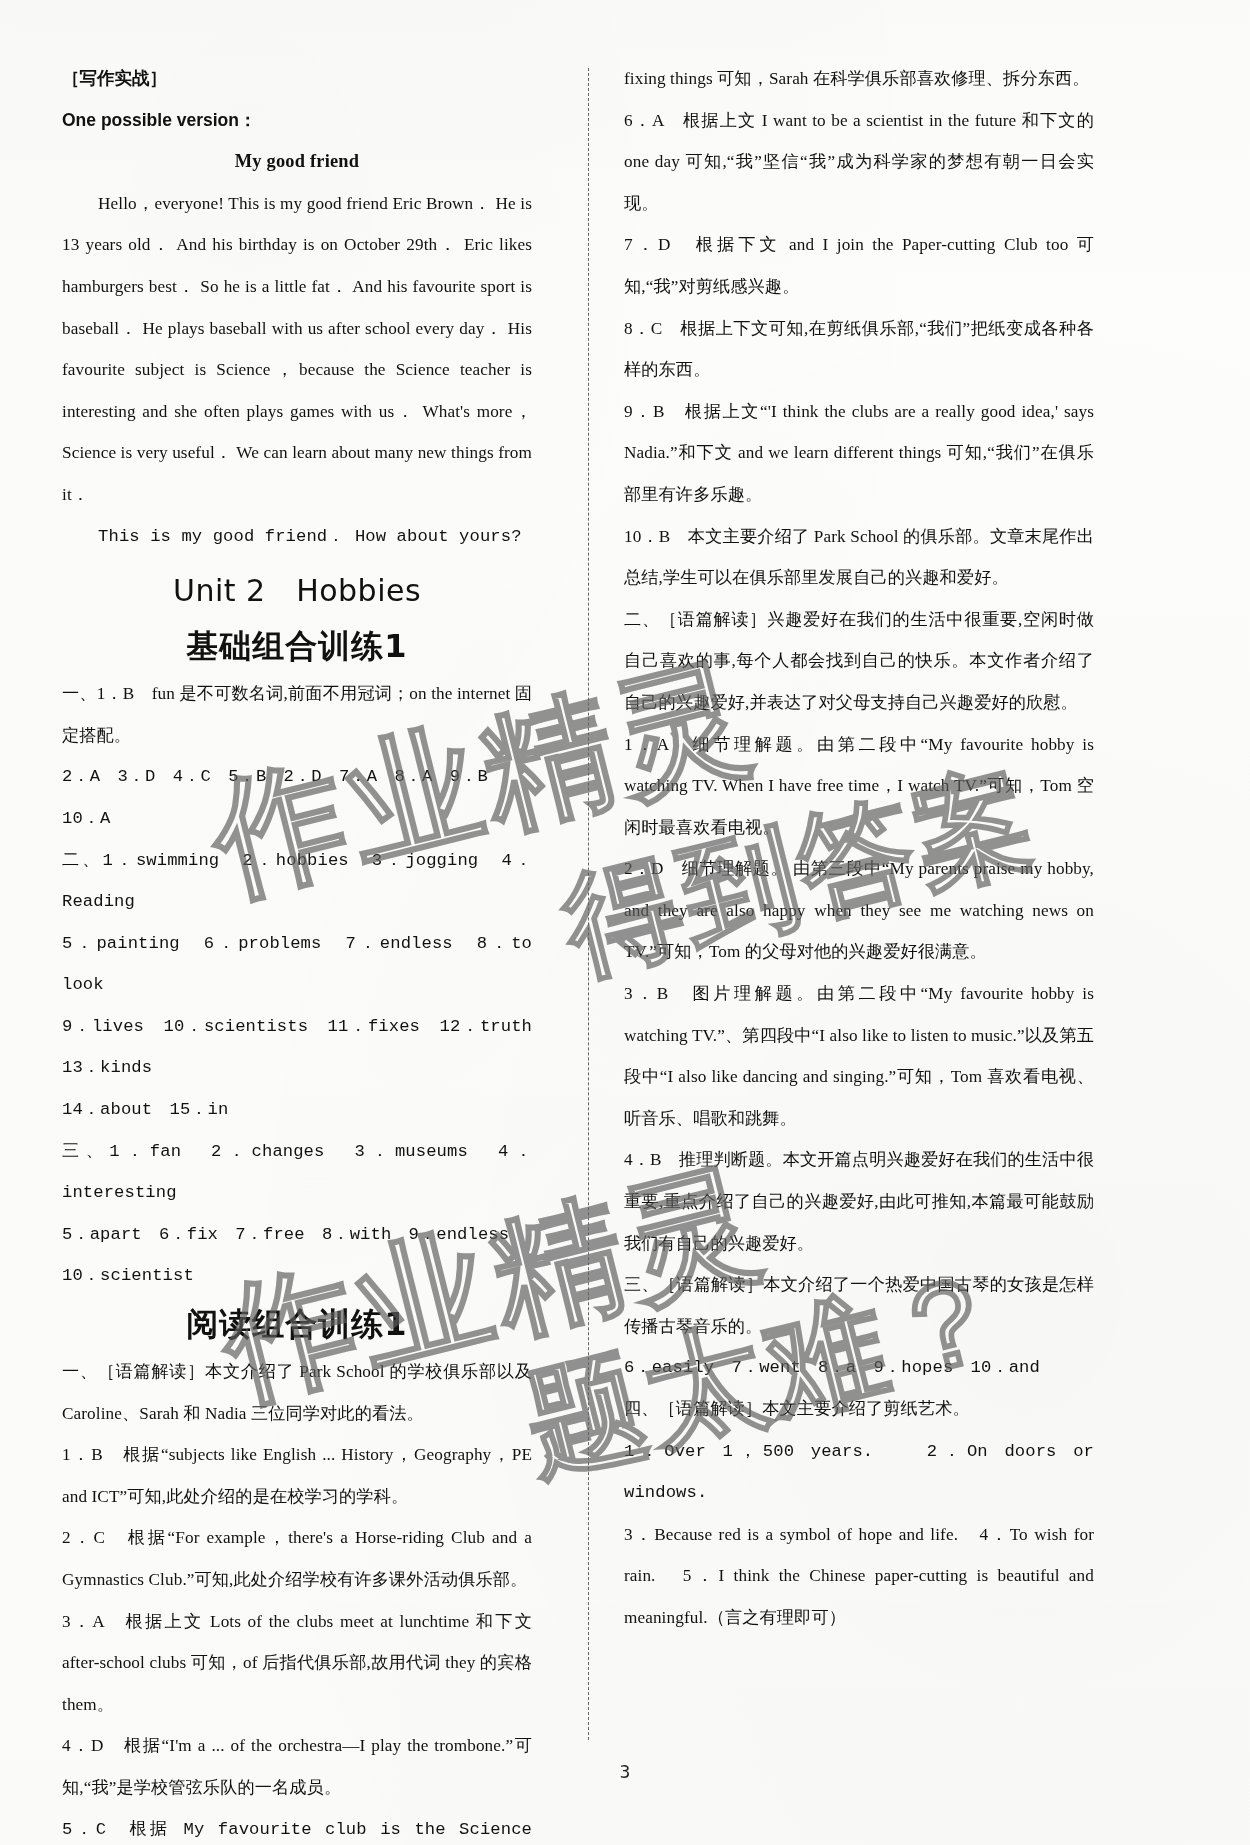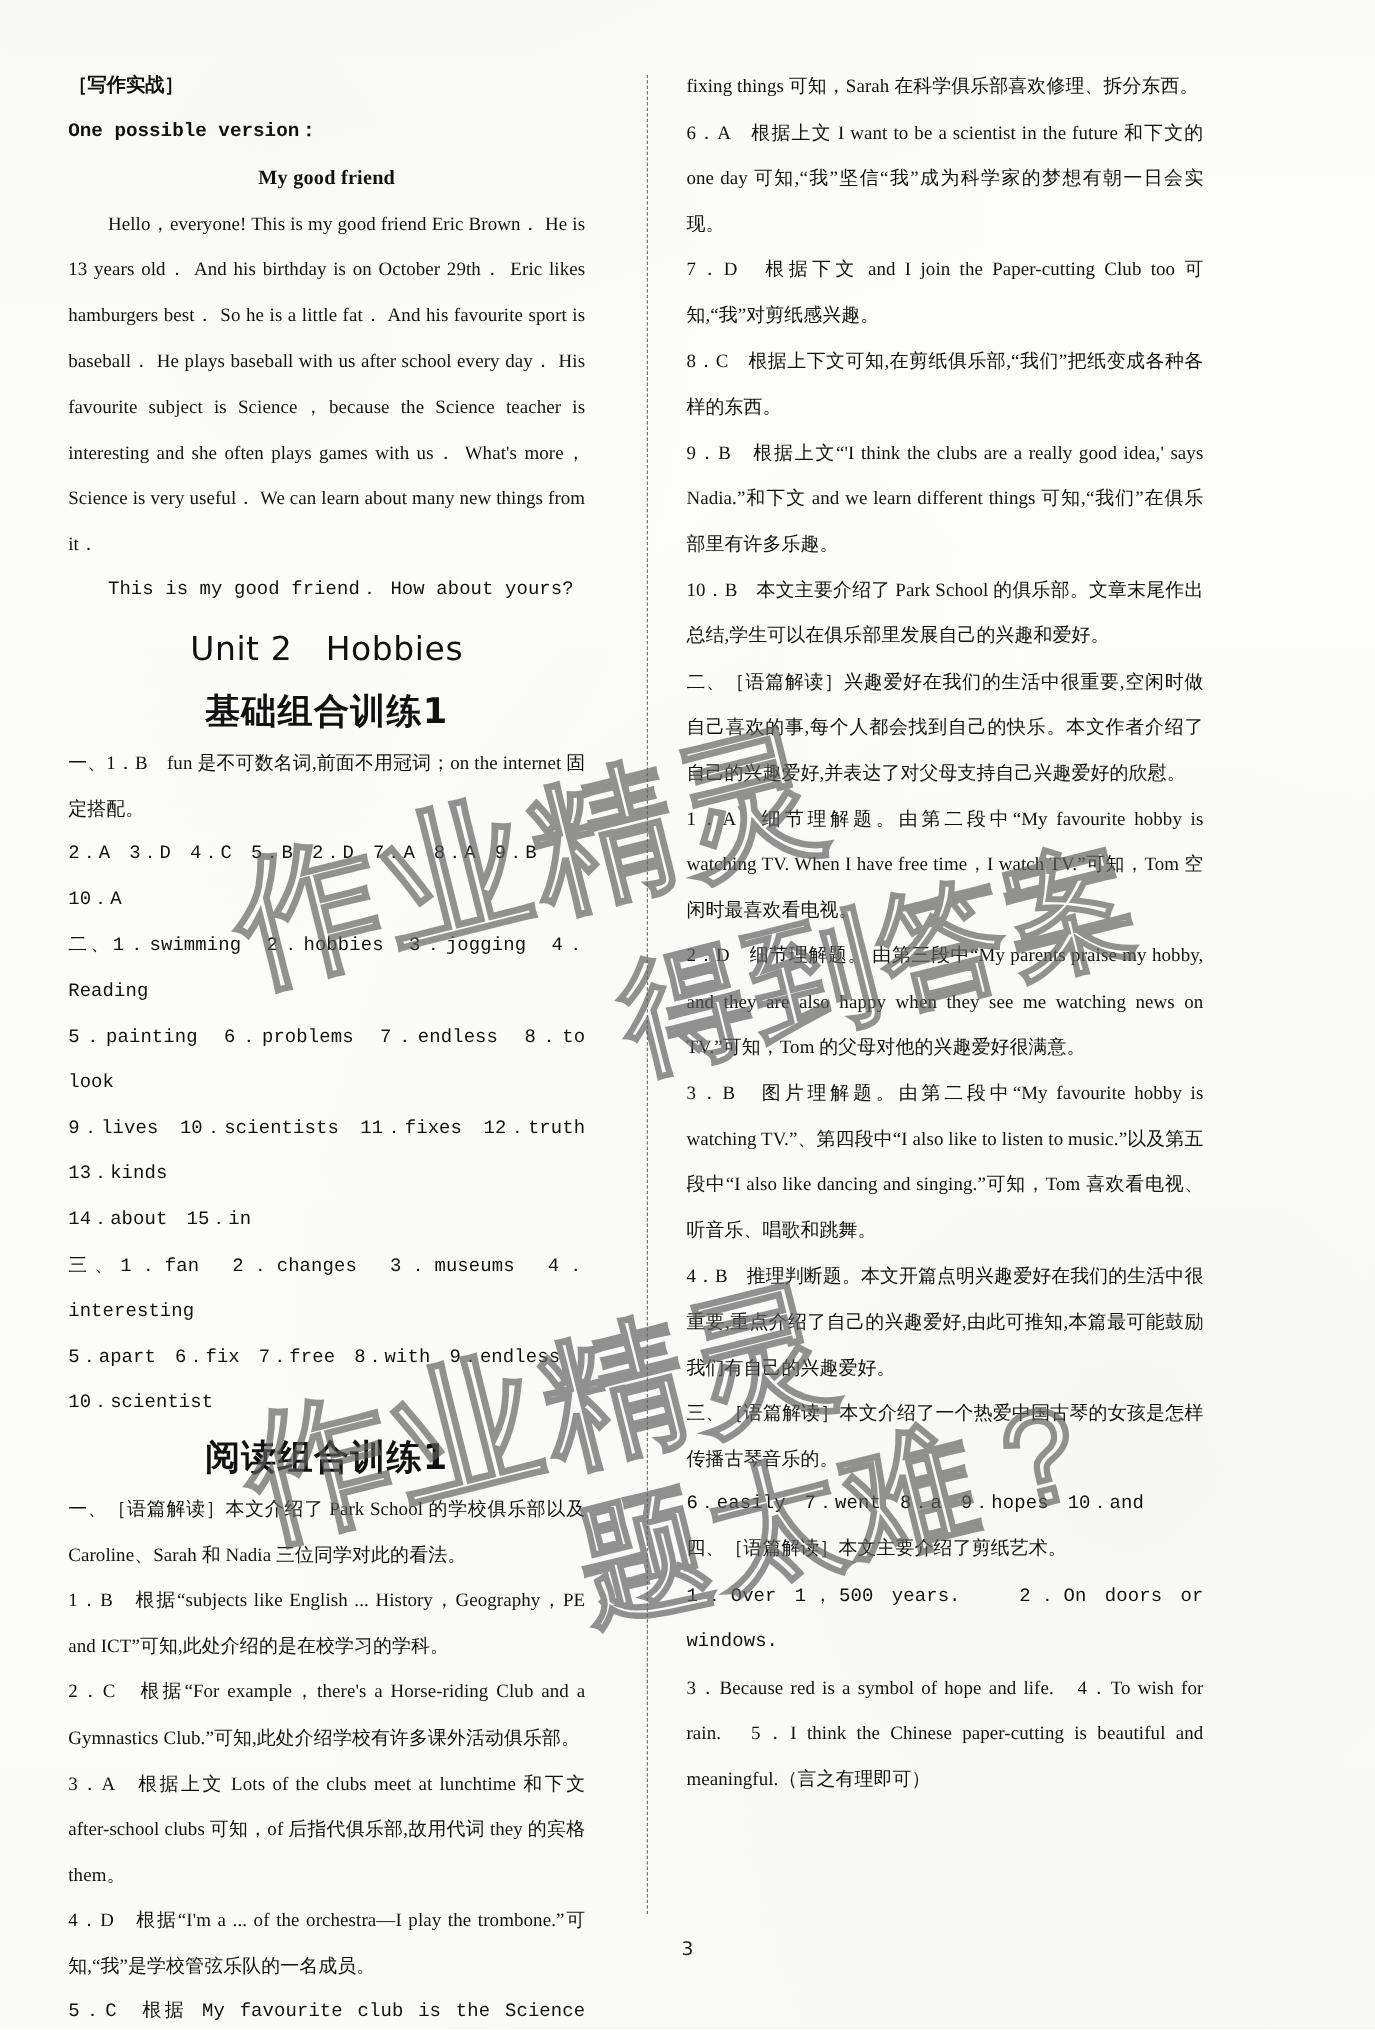--- a/index.html
+++ b/index.html
@@ -59,21 +59,21 @@
   p.just-last { text-align-last: left; font-family: Liberation Mono, monospace; }
   .hdr-bracket {
     margin: 0 0 0 0;
     font-family: "DejaVu Sans", "Liberation Sans", sans-serif;
     font-weight: 700;
     font-size: 17.5px;
     line-height: 41.6px;
   }
   .sans-line {
     margin: 0;
-    font-family: Liberation Mono, monospace;
+    font-family: Liberation Sans, sans-serif;
     font-size: 17.5px;
     line-height: 41.6px;
     font-weight: 600;
   }
   .essay-title {
     margin: 0;
     text-align: center;
     font-weight: 700;
     font-size: 18.4px;
     line-height: 41.6px;

